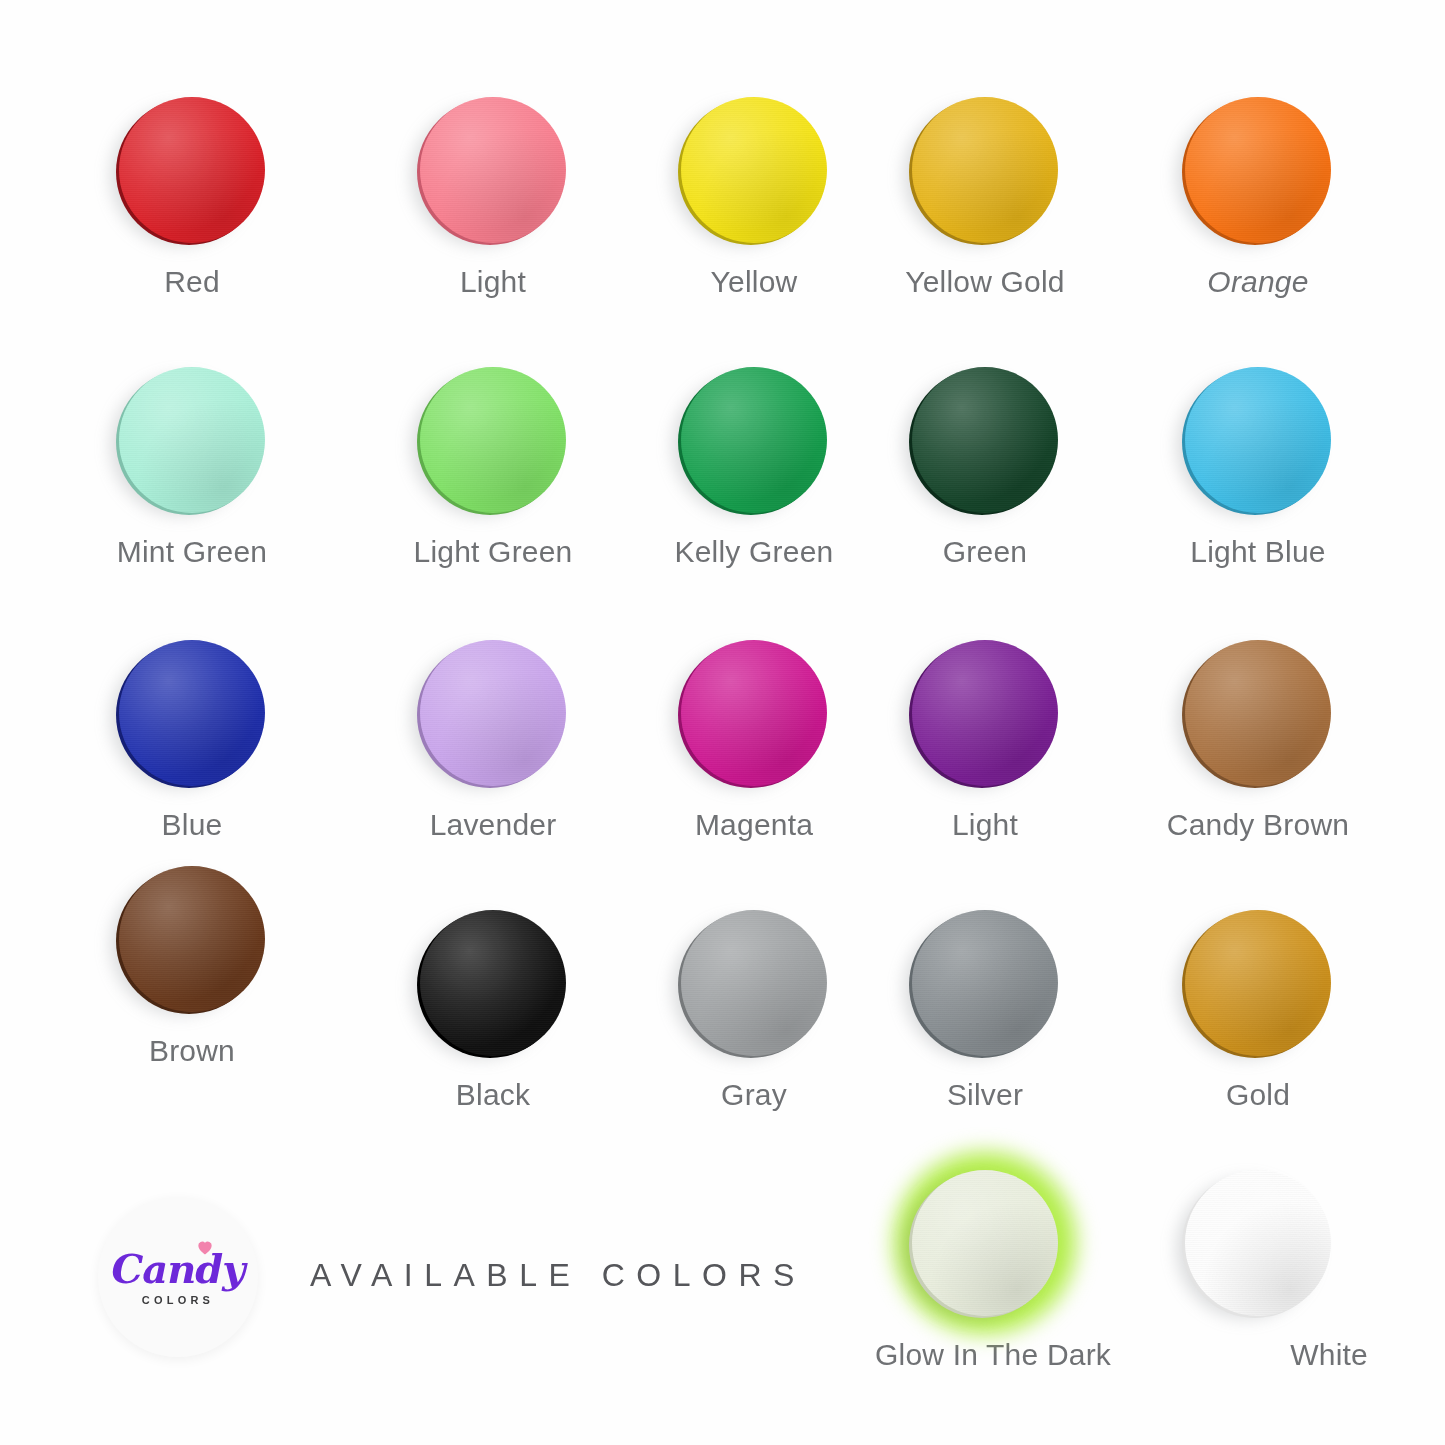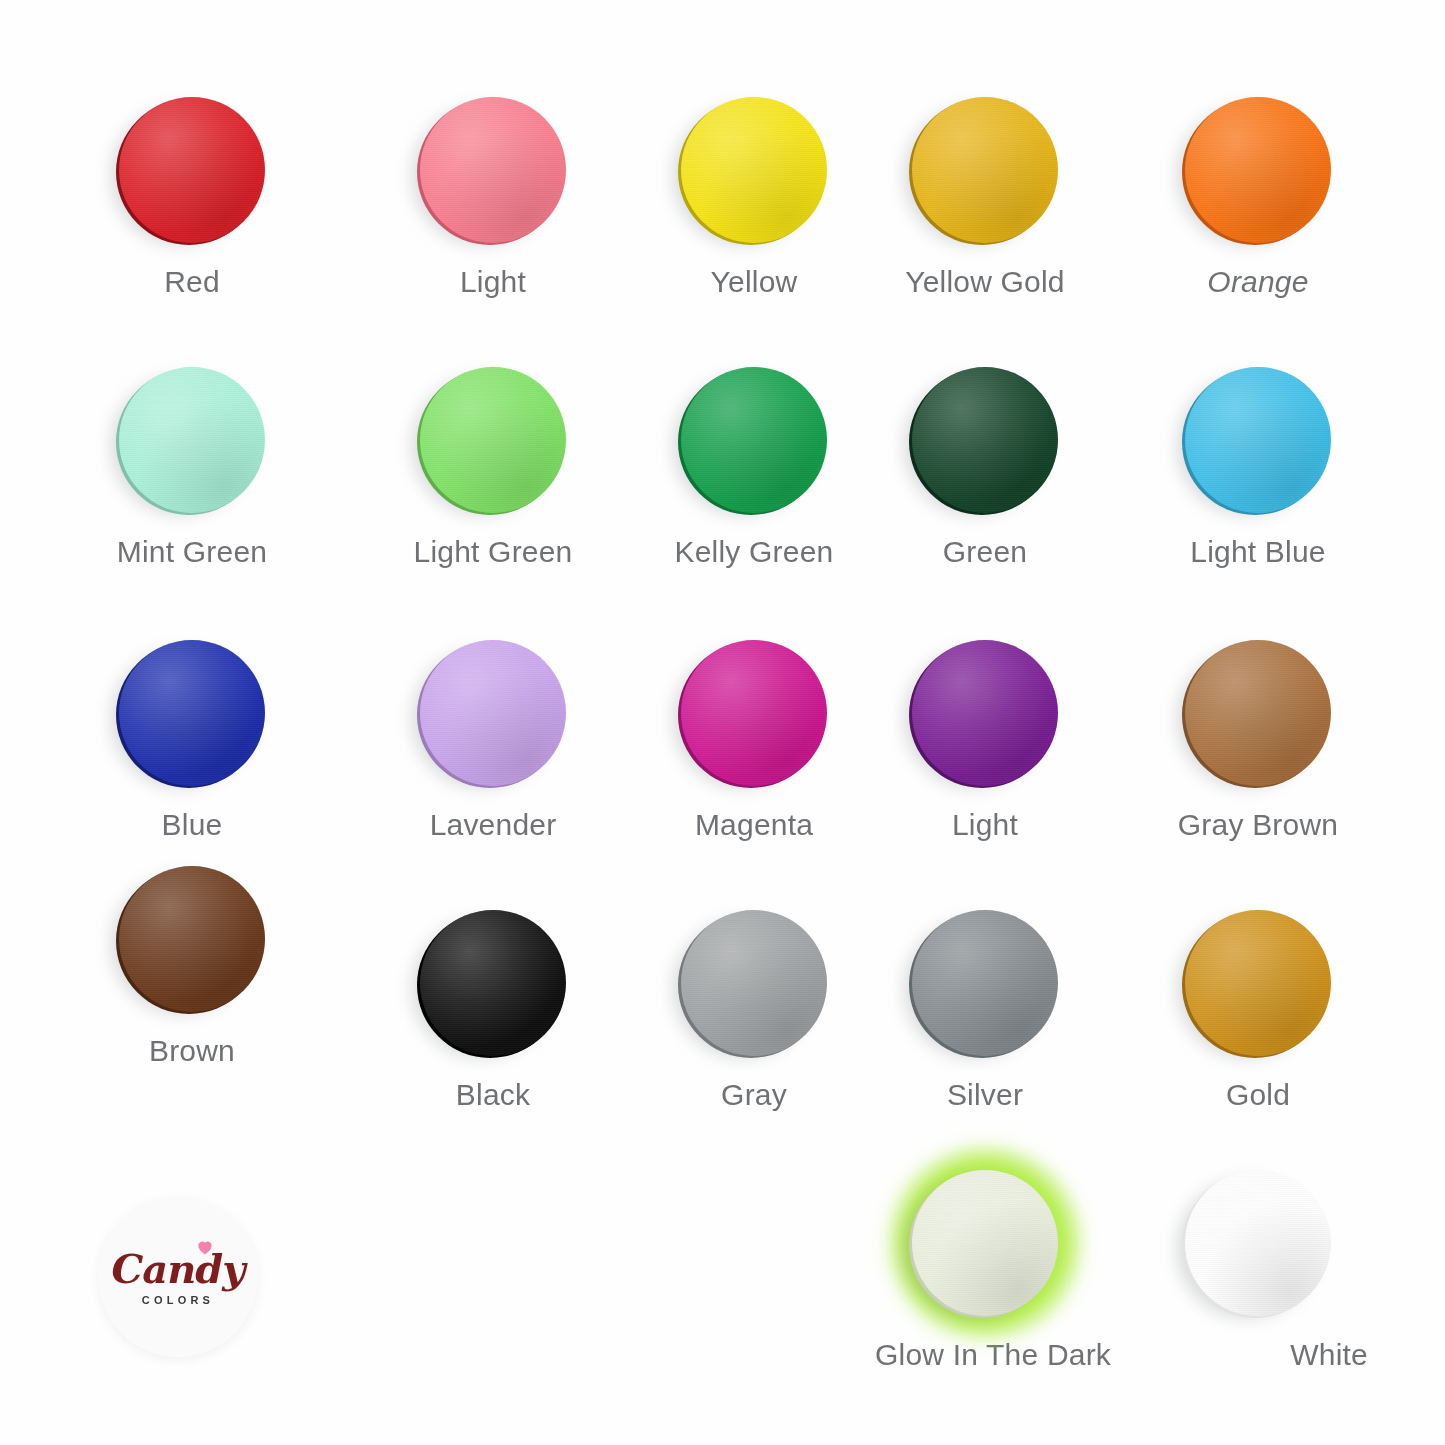--- a/index.html
+++ b/index.html
@@ -168,21 +168,21 @@
     display: block;
     text-align: center;
     line-height: 1;
   }
 
   .logo-script {
     font-family: "DejaVu Serif", serif;
     font-style: italic;
     font-size: 40px;
     font-weight: 700;
-    color: #7f1d1d;
+    color: #6d28d9;
     letter-spacing: -1px;
   }
 
   .logo-heart {
     position: absolute;
     left: 84px;
     top: -12px;
     width: 20px;
     height: 20px;
   }
@@ -353,21 +353,21 @@
         <div class="label">Light</div>
       </div>
       <div class="cell" style="left: 1148px; top: 640px;">
         <div class="disc-wrap">
           <div class="disc-shadow"></div>
           <div class="disc-edge" style="background: rgb(125, 82, 45);"></div>
           <div class="disc" style="background: rgb(169, 113, 63);"></div>
           <div class="disc-texture"></div>
           <div class="disc-sheen"></div>
         </div>
-        <div class="label">Gray Brown</div>
+        <div class="label">Candy Brown</div>
       </div>
       <div class="cell" style="left: 82px; top: 866px;">
         <div class="disc-wrap">
           <div class="disc-shadow"></div>
           <div class="disc-edge" style="background: rgb(74, 39, 19);"></div>
           <div class="disc" style="background: rgb(107, 58, 29);"></div>
           <div class="disc-texture"></div>
           <div class="disc-sheen"></div>
         </div>
         <div class="label">Brown</div>
@@ -442,15 +442,16 @@
         <span class="logo-script">Candy</span>
         <span class="logo-heart">
           <svg viewBox="0 0 24 24" width="20" height="20" aria-hidden="true">
             <path d="M12 21s-8-5.2-8-10.4A4.6 4.6 0 0 1 12 7a4.6 4.6 0 0 1 8 3.6C20 15.8 12 21 12 21z" fill="#f283ad"></path>
           </svg>
         </span>
       </div>
       <div class="logo-sub">COLORS</div>
     </div>
 
+    <div class="footer-title">AVAILABLE COLORS</div>
   </div>
 
 </div>
 
 </body></html>

